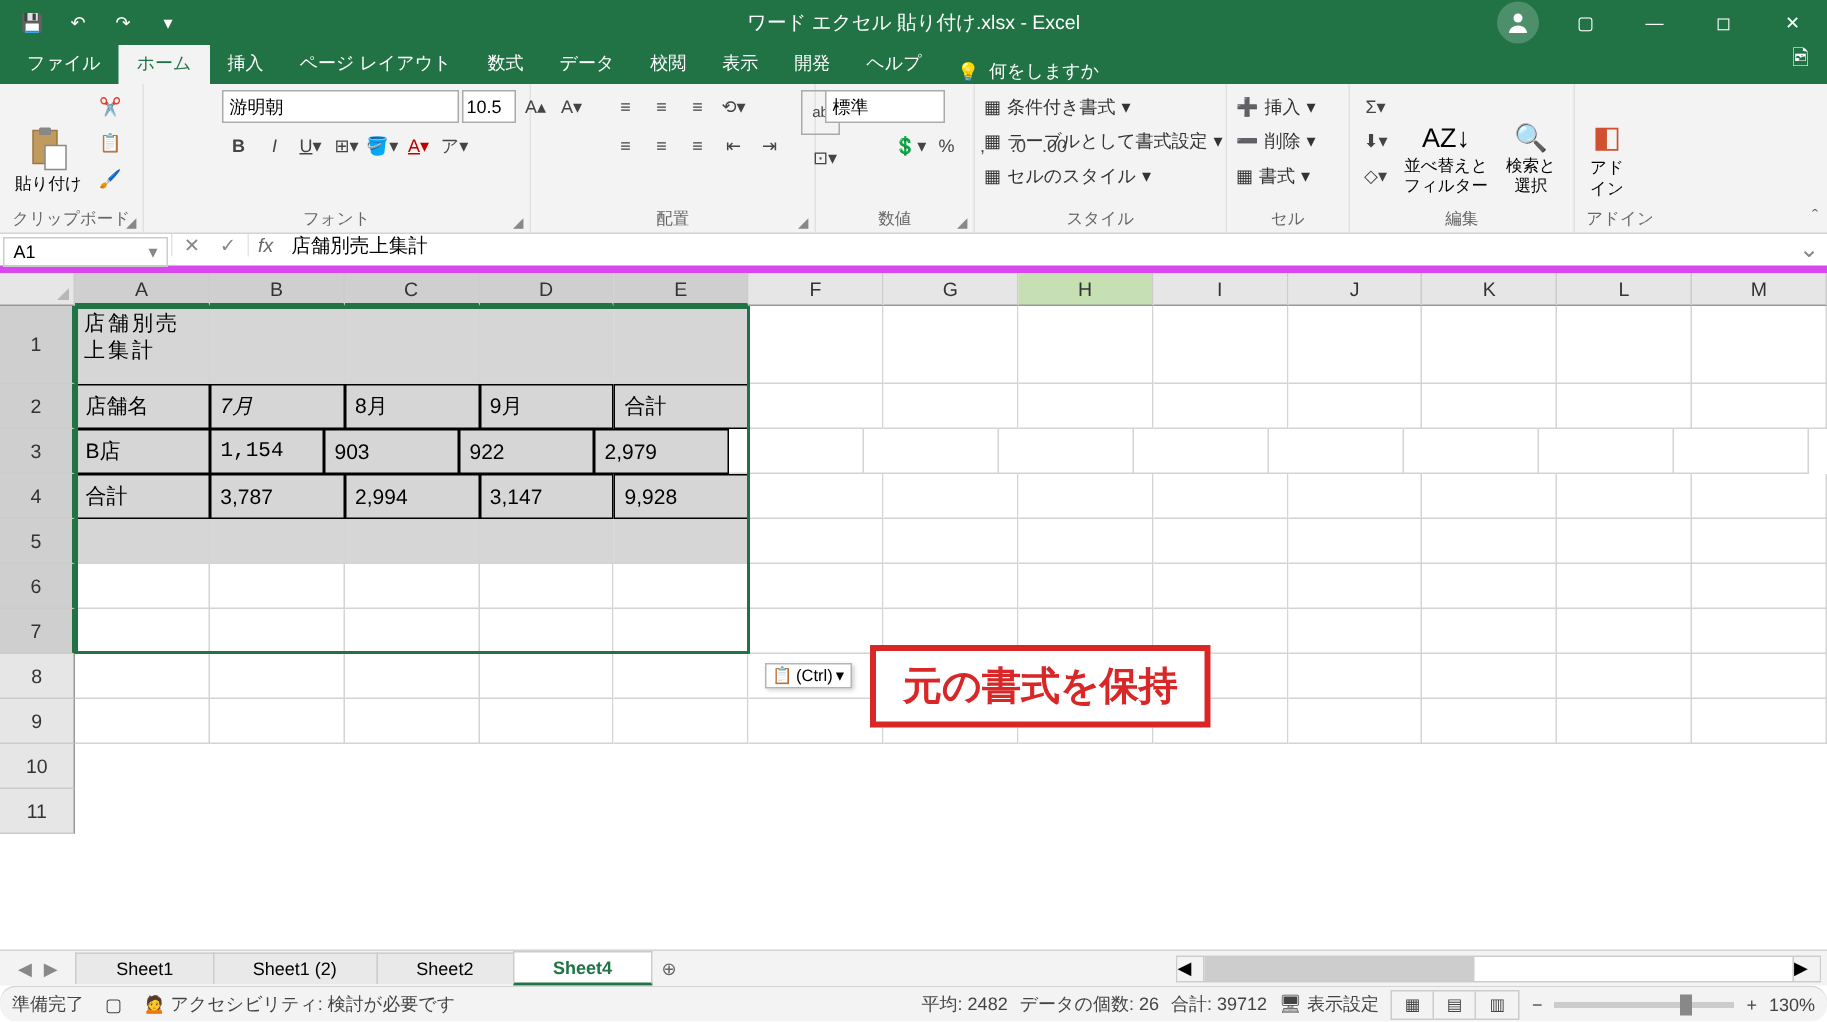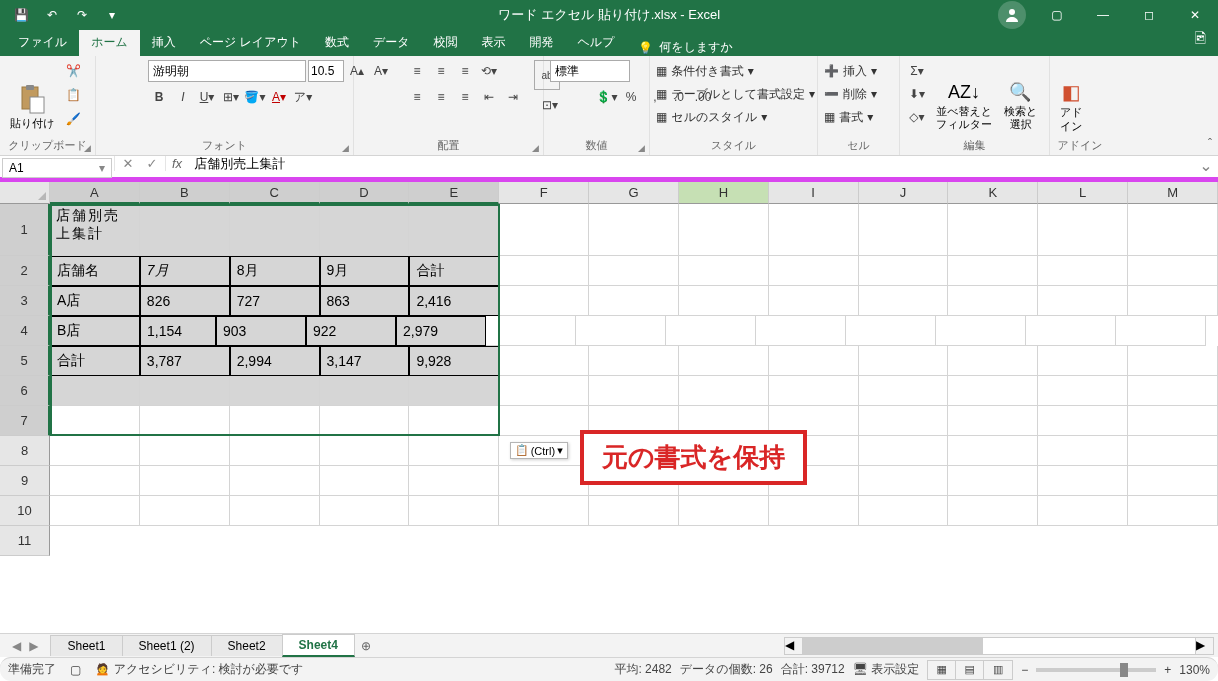--- a/index.html
+++ b/index.html
@@ -64,21 +64,21 @@
 .cell.tbl { border:1px solid #000; background:#d6d6d6; }
 .selection-border { position:absolute; border:2px solid #217346; pointer-events:none; }
 .paste-options { position:absolute; background:#fff; border:1px solid #b5b5b5; font-size:11px; padding:1px 4px; display:flex; align-items:center; gap:2px; box-shadow:1px 1px 3px rgba(0,0,0,.2); }
 
 
 .annotation { position:absolute; border:4px solid #d92626; color:#d92626; font-weight:bold; font-size:26px; padding:6px 18px; background:#fff; }
 
 
 .sheet-tabs { position:absolute; bottom:24px; left:0; right:0; height:24px; background:#f3f3f3; border-top:1px solid #d4d4d4; display:flex; align-items:center; font-size:12px; }
 .sheet-tabs .nav { display:flex; gap:8px; padding:0 12px; color:#888; }
-.sheet-tabs .stab { padding:3px 16px; border:1px solid #ccc; border-bottom:none; background:#e9e9e9; margin-right:-1px; }
+.sheet-tabs .stab { padding:3px 26px; border:1px solid #ccc; border-bottom:none; background:#e9e9e9; margin-right:-1px; }
 .sheet-tabs .stab.active { background:#fff; border-bottom:2px solid #217346; color:#217346; font-weight:bold; }
 .sheet-tabs .add { width:24px; text-align:center; color:#666; }
 .sheet-tabs .hscroll { margin-left:auto; width:430px; height:18px; border:1px solid #ccc; background:#fff; margin-right:4px; display:flex; }
 .sheet-tabs .hscroll .tb { width:18px; background:#f3f3f3; border-right:1px solid #ccc; }
 .sheet-tabs .hscroll .tb:last-child { border-left:1px solid #ccc; border-right:none; }
 .sheet-tabs .hscroll .thumb { width:180px; background:#cdcdcd; }
 
 
 .statusbar { position:absolute; bottom:0; left:0; right:0; height:24px; background:#f3f3f3; border-top:1px solid #d4d4d4; display:flex; align-items:center; font-size:12px; color:#444; padding:0 8px; gap:14px;border-radius:11px; }
 .statusbar .right { margin-left:auto; display:flex; align-items:center; gap:8px; }
@@ -351,37 +351,22 @@
         <div class="cell" style="width: 90px; height: 30px;"></div>
         <div class="cell" style="width: 90px; height: 30px;"></div>
         <div class="cell" style="width: 90px; height: 30px;"></div>
         <div class="cell" style="width: 90px; height: 30px;"></div>
         <div class="cell" style="width: 90px; height: 30px;"></div>
         <div class="cell" style="width: 90px; height: 30px;"></div>
         <div class="cell" style="width: 90px; height: 30px;"></div>
         <div class="cell" style="width: 90px; height: 30px;"></div>
       </div>
       <div class="cell-row">
-        <div class="cell sel tbl" style="width: 90px; height: 30px;">A店</div>
-        <div class="cell sel tbl" style="width: 90px; height: 30px;">826</div>
-        <div class="cell sel tbl" style="width: 90px; height: 30px;">727</div>
-        <div class="cell sel tbl" style="width: 90px; height: 30px;">863</div>
-        <div class="cell sel tbl" style="width: 90px; height: 30px;">2,416</div>
-        <div class="cell" style="width: 90px; height: 30px;"></div>
-        <div class="cell" style="width: 90px; height: 30px;"></div>
-        <div class="cell" style="width: 90px; height: 30px;"></div>
-        <div class="cell" style="width: 90px; height: 30px;"></div>
-        <div class="cell" style="width: 90px; height: 30px;"></div>
-        <div class="cell" style="width: 90px; height: 30px;"></div>
-        <div class="cell" style="width: 90px; height: 30px;"></div>
-        <div class="cell" style="width: 90px; height: 30px;"></div>
-      </div>
-      <div class="cell-row">
         <div class="cell sel tbl" style="width: 90px; height: 30px;">B店</div>
-        <div class="cell sel tbl" style="width: 76px; height: 30px;">1,154</div>
+        <div class="cell sel tbl" style="width: 76px; height: 30px; font-family: Liberation Mono, monospace;">1,154</div>
         <div class="cell sel tbl" style="width: 90px; height: 30px;">903</div>
         <div class="cell sel tbl" style="width: 90px; height: 30px;">922</div>
         <div class="cell sel tbl" style="width: 90px; height: 30px;">2,979</div>
         <div class="cell" style="width: 90px; height: 30px;"></div>
         <div class="cell" style="width: 90px; height: 30px;"></div>
         <div class="cell" style="width: 90px; height: 30px;"></div>
         <div class="cell" style="width: 90px; height: 30px;"></div>
         <div class="cell" style="width: 90px; height: 30px;"></div>
         <div class="cell" style="width: 90px; height: 30px;"></div>
         <div class="cell" style="width: 90px; height: 30px;"></div>

